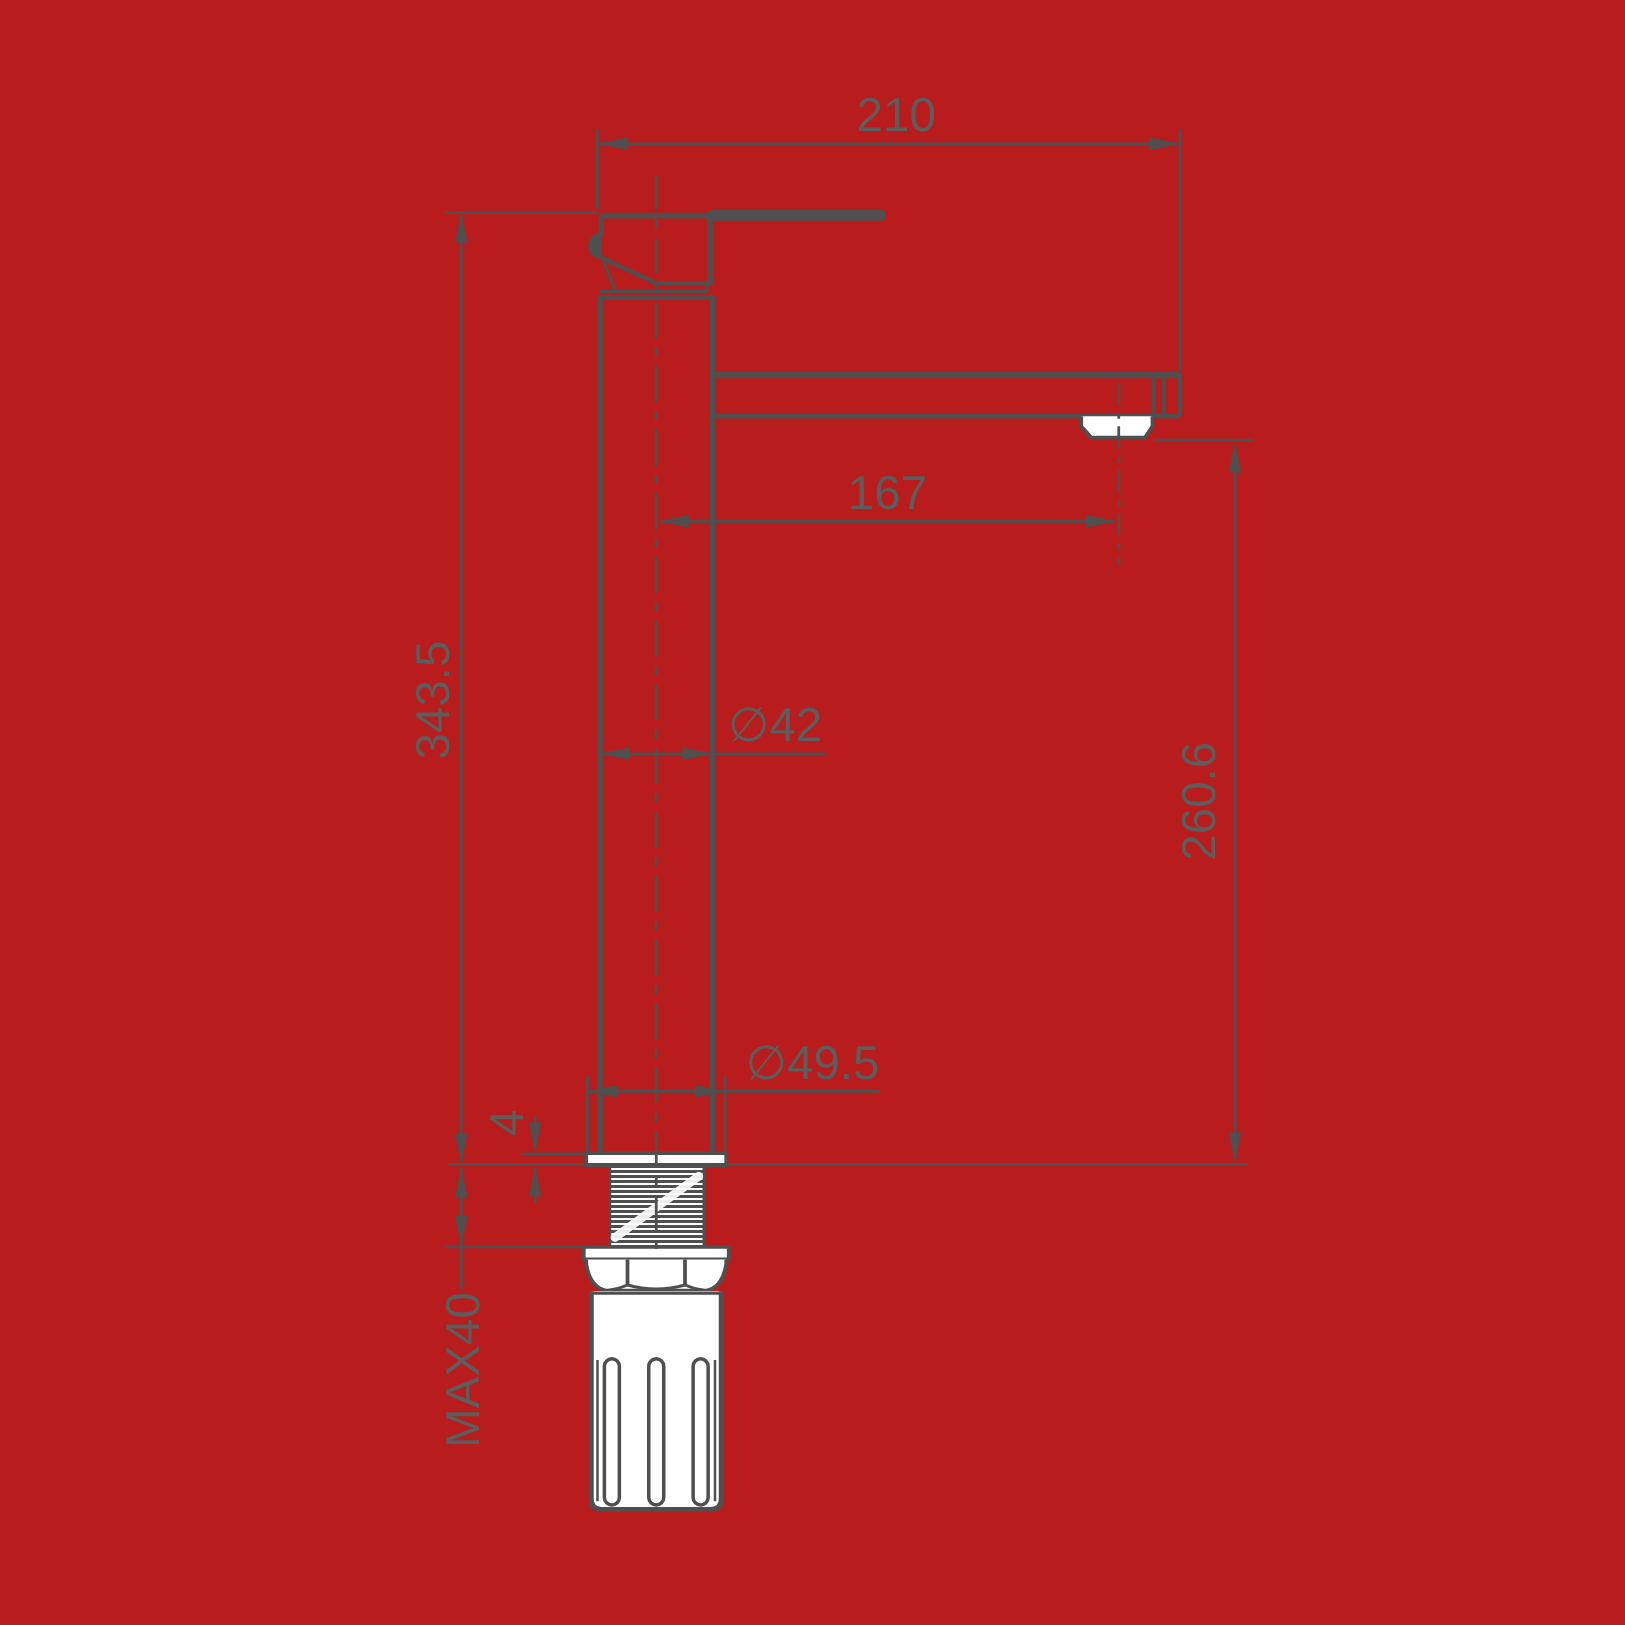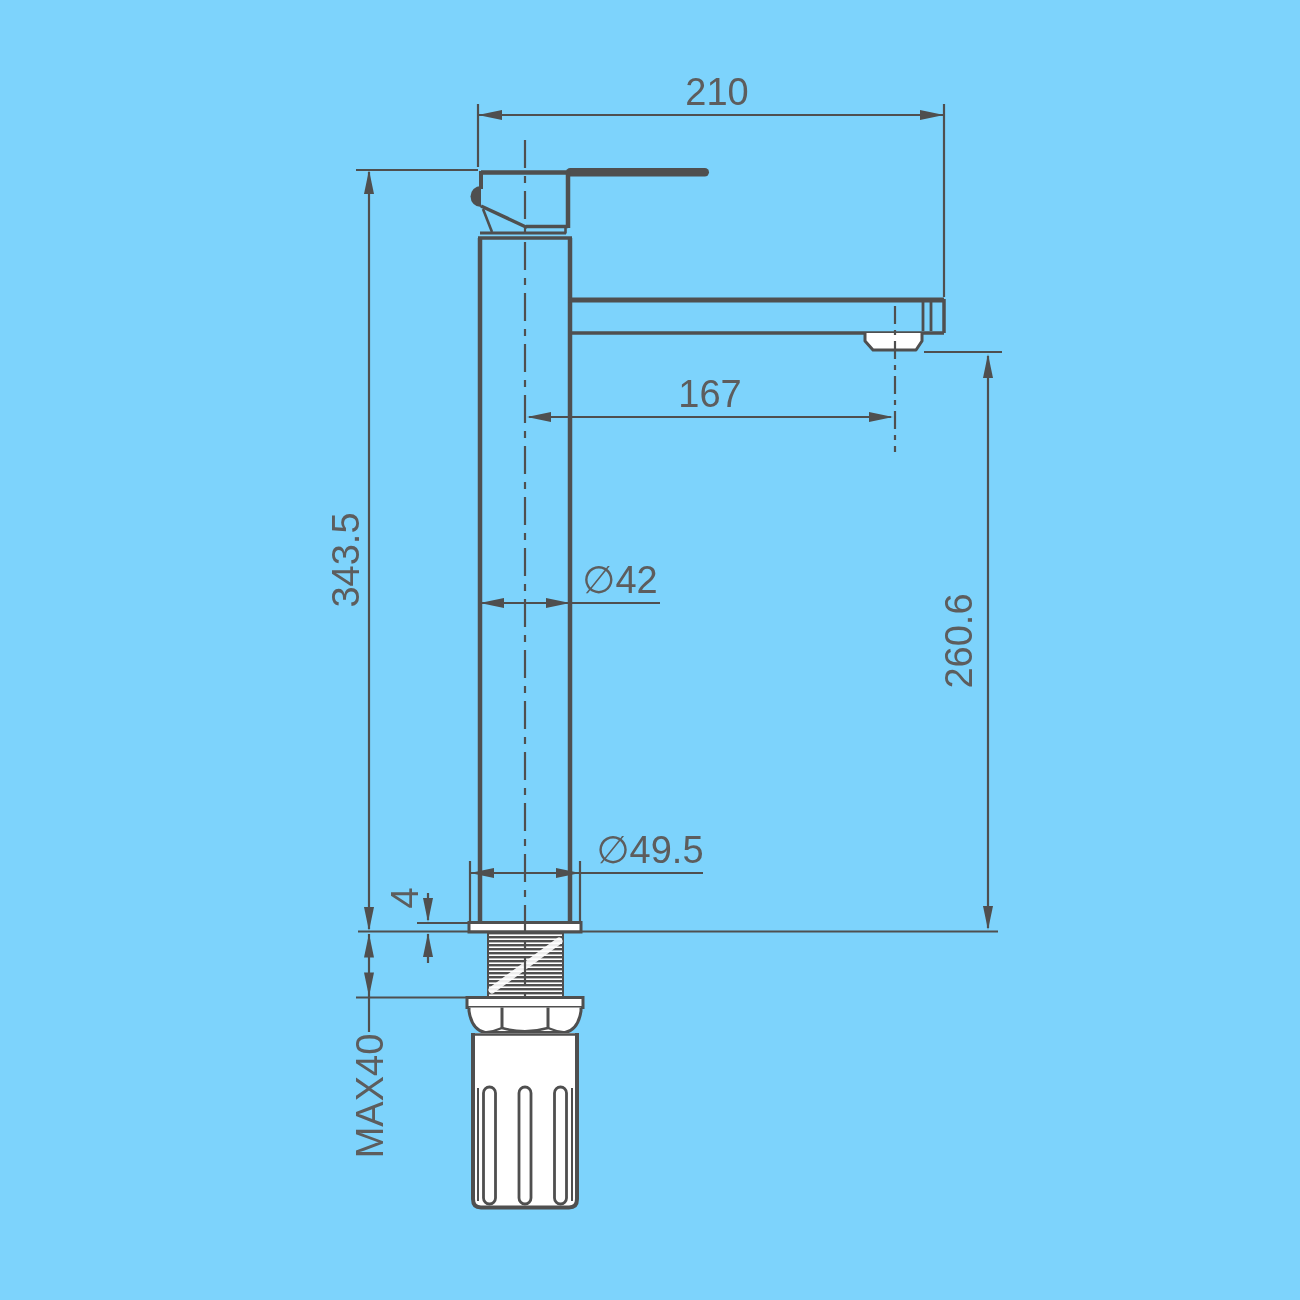--- a/index.html
+++ b/index.html
@@ -4,21 +4,21 @@
 <style>
   html, body {
     margin: 0;
     padding: 0;
     background: #ffffff;
   }
   .canvas {
     position: relative;
     width: 1300px;
     height: 1300px;
-    background: #7dd3fc;
+    background: #b91c1c;
     font-family: "Liberation Sans", sans-serif;
   }
   svg { display: block; }
   .dim-text {
     font-family: "Liberation Sans", "DejaVu Sans", sans-serif;
     font-size: 38px;
     fill: #5d5d5d;
   }
 </style>
 </head>

